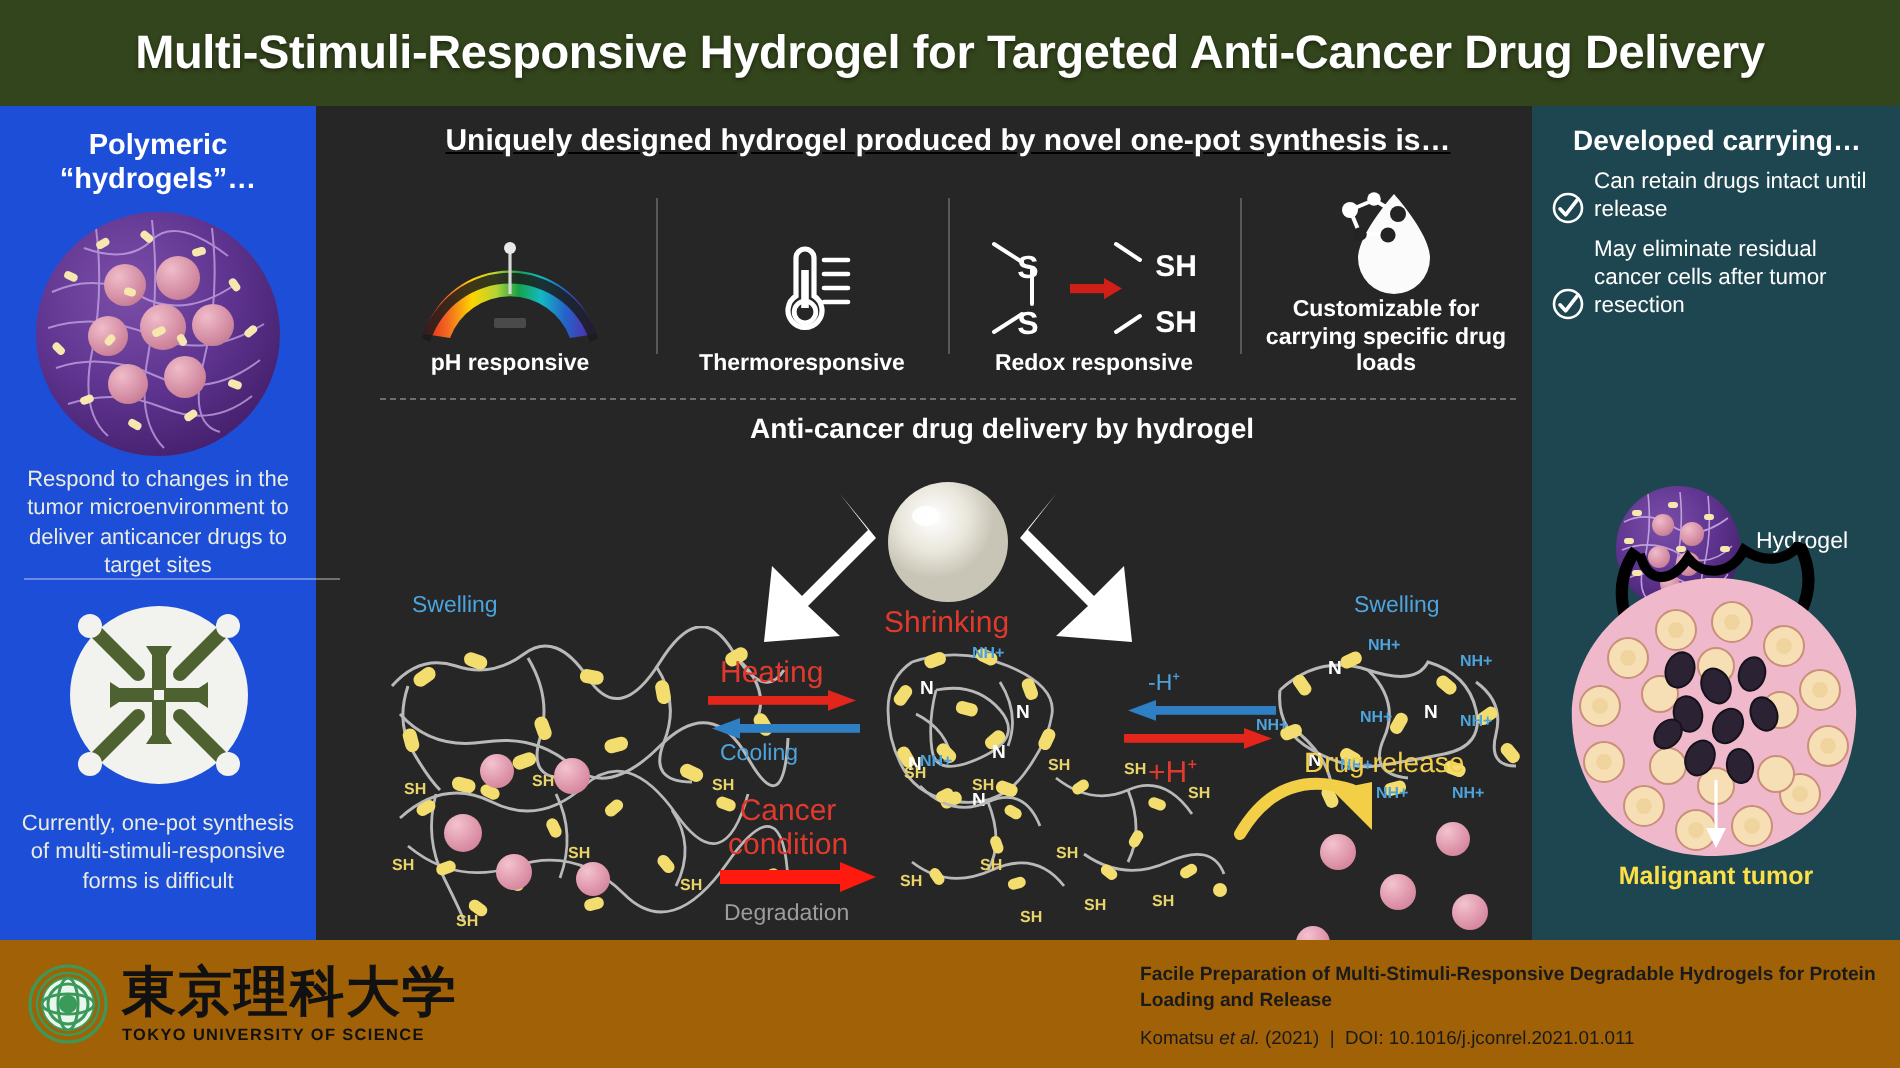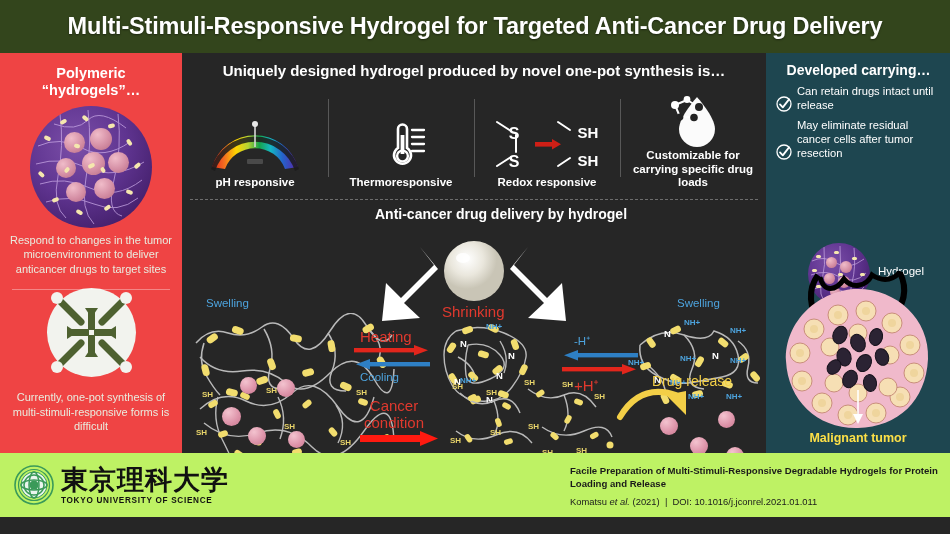--- a/index.html
+++ b/index.html
@@ -15,22 +15,22 @@
     background:#33451c;
     display:flex;align-items:center;justify-content:center;
   }
   #header-title{
     color:#ffffff;font-size:23.5px;font-weight:bold;letter-spacing:-0.2px;
     text-shadow:0 1px 2px rgba(0,0,0,.45);white-space:nowrap;
   }
 
   
   #left-panel{
-    position:absolute;left:0;top:53px;width:182px;height:417px;
-    background:#ef4444;box-sizing:border-box;padding:10px 8px 0 8px;
+    position:absolute;left:0;top:53px;width:158px;height:417px;
+    background:#1d4ed8;box-sizing:border-box;padding:10px 8px 0 8px;
     text-align:center;
   }
   .panel-heading{
     color:#fff;font-size:14.5px;font-weight:bold;line-height:1.2;margin:2px 0 6px 0;
   }
   .panel-caption{
     color:#e9ecdf;font-size:11px;line-height:1.32;margin-top:5px;
   }
   #left-divider{
     position:absolute;left:12px;top:289px;width:158px;height:1px;
@@ -50,21 +50,21 @@
 
   
   #onepot-icon{position:relative;width:105px;height:105px;margin:4px auto 2px auto;}
   #onepot-circle{
     position:absolute;left:8px;top:8px;width:89px;height:89px;border-radius:50%;
     background:#f2f3ee;
   }
 
   
   #center{
-    position:absolute;left:182px;top:53px;width:584px;height:301px;background:#262626;
+    position:absolute;left:182px;top:53px;width:584px;height:301px;background:#262626;text-decoration:underline;
   }
   #center-head{
     color:#fff;font-size:15px;font-weight:bold;text-align:center;padding-top:9px;
   }
   #features{
     position:absolute;left:0;top:38px;width:584px;height:100px;display:flex;
   }
   .feature{
     flex:1;display:flex;flex-direction:column;align-items:center;justify-content:flex-end;
     position:relative;padding:0 4px 2px 4px;box-sizing:border-box;
@@ -113,21 +113,21 @@
     position:absolute;left:0;top:378px;width:184px;text-align:center;
     color:#fde047;font-size:12.5px;font-weight:bold;
   }
   #regress-label{
     position:absolute;left:0;top:418px;width:184px;text-align:center;
     color:#fff;font-size:12.5px;font-weight:bold;line-height:1.18;
   }
 
   
   #footer{
-    position:absolute;left:0;top:453px;width:950px;height:64px;background:#bef264;
+    position:absolute;left:0;top:470px;width:950px;height:64px;background:#a16207;
   }
   #logo-wrap{position:absolute;left:14px;top:12px;display:flex;align-items:center;gap:7px;}
   #logo-jp{font-family:"DejaVu Sans",sans-serif;font-size:27px;font-weight:bold;color:#111;line-height:1;letter-spacing:1px;}
   #logo-en{font-size:8.2px;font-weight:bold;color:#111;letter-spacing:.7px;margin-top:3px;}
   #cite{position:absolute;left:570px;top:12px;width:370px;}
   #cite-title{color:#1a1a1a;font-size:9.6px;font-weight:bold;line-height:1.34;}
   #cite-sub{color:#1a1a1a;font-size:9.4px;margin-top:5px;}
   #cite-sub i{font-style:italic;}
 </style>
 </head>

